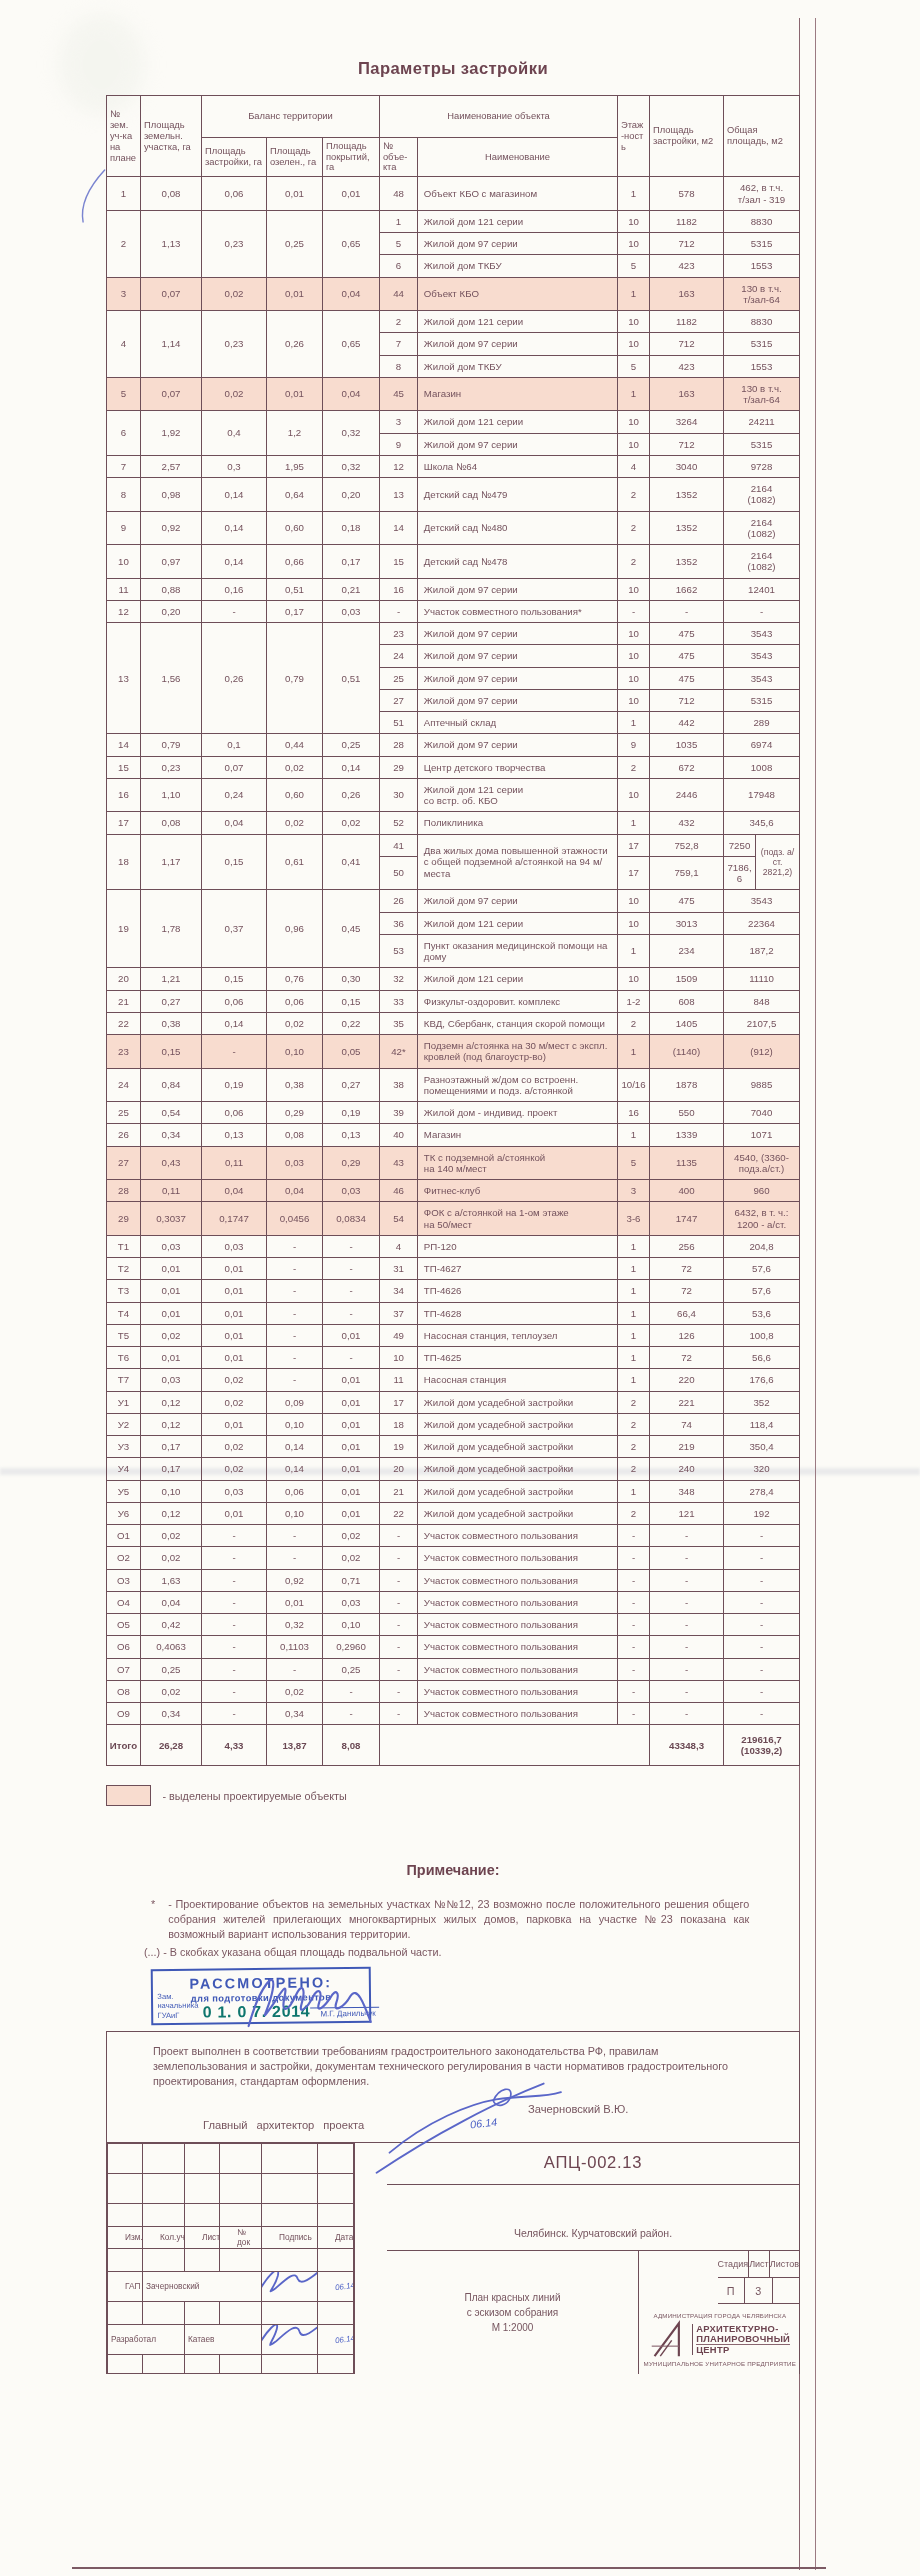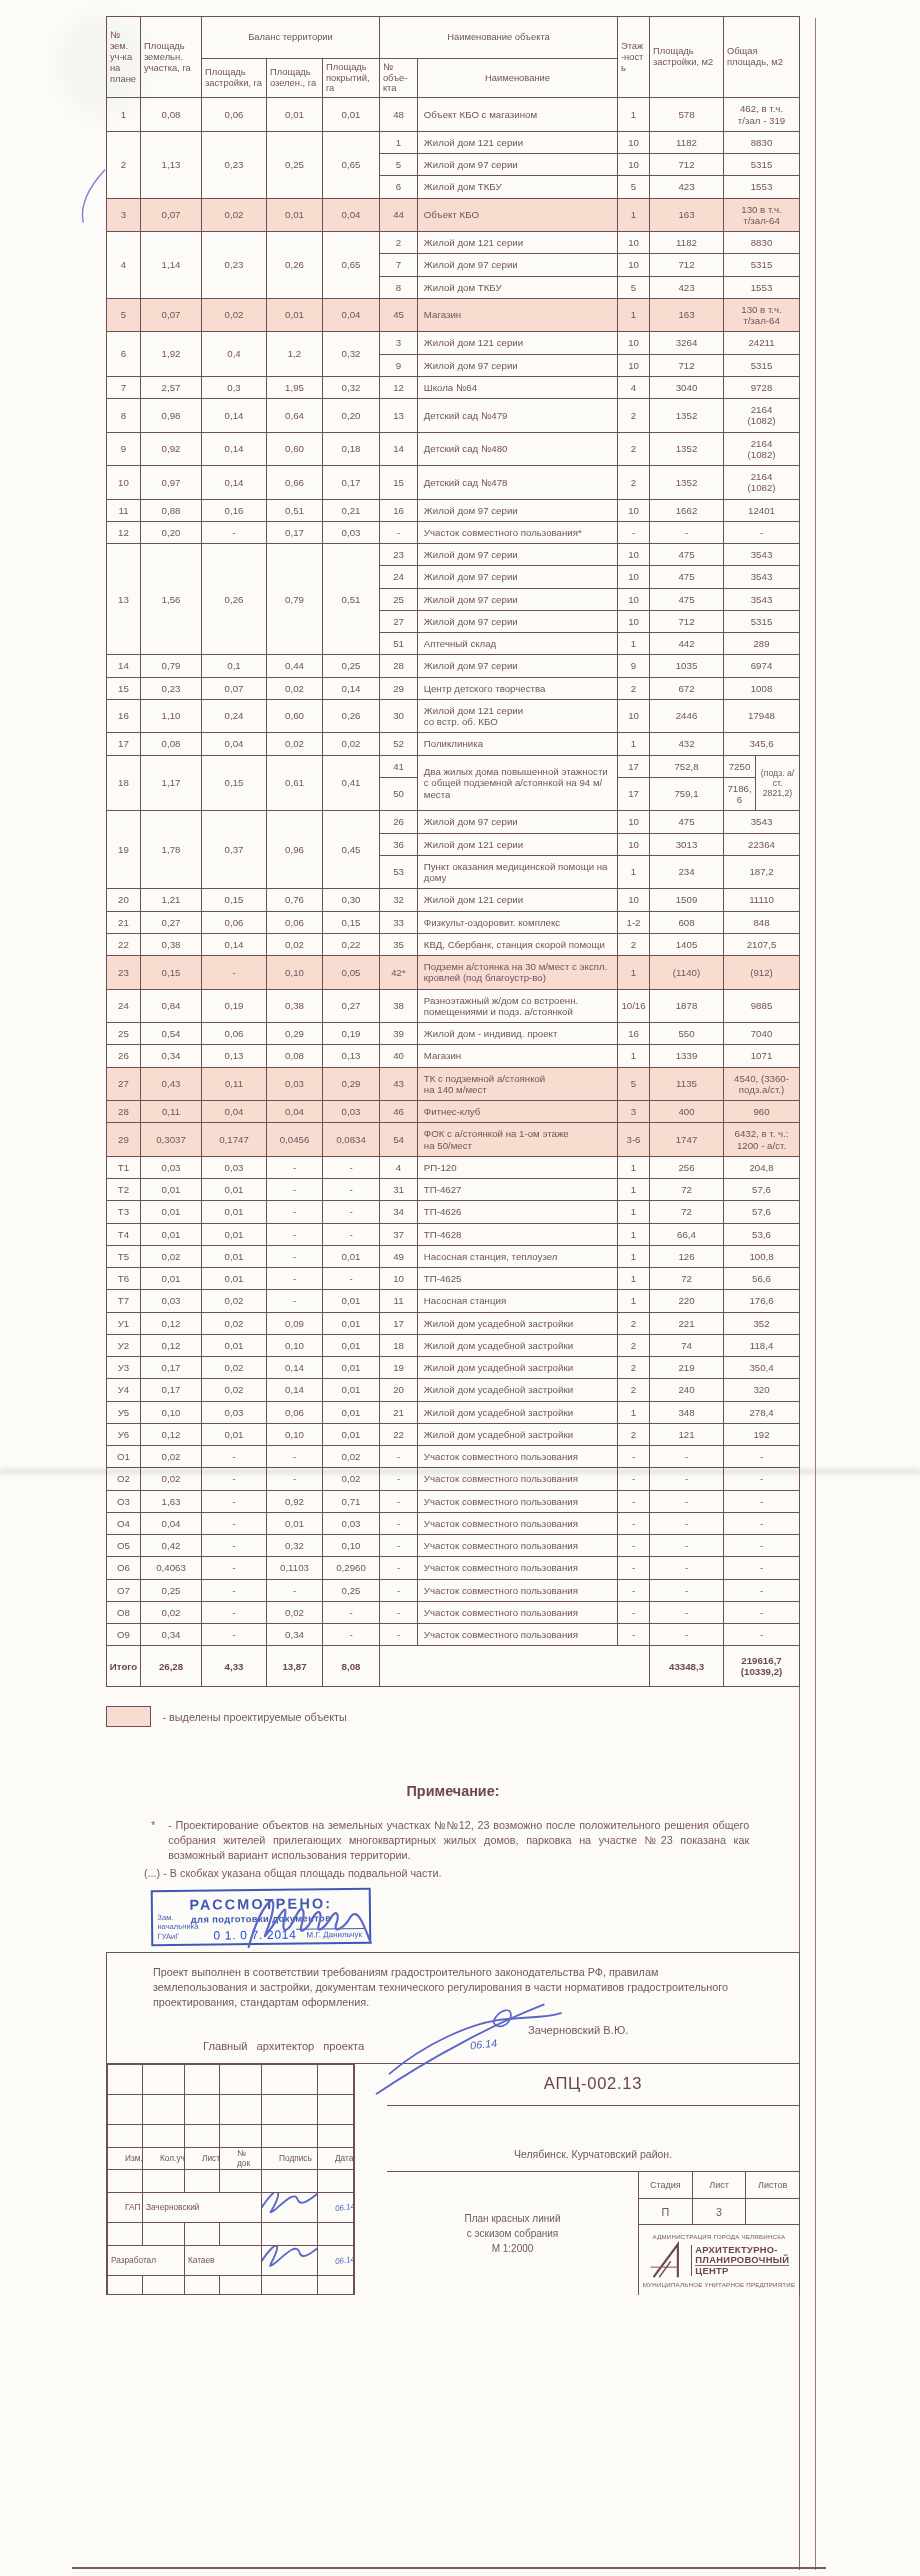--- a/index.html
+++ b/index.html
@@ -59,21 +59,21 @@
   
   .stamp-wrap{position:relative;margin:10px 0 0 45px;width:220px;height:56px;}
   .stamp{
     position:absolute;inset:0;border:2.2px solid #3f58b6;color:#3f58b6;
     transform:rotate(-0.6deg);background:rgba(255,255,255,.0);
   }
   .stamp-l1{margin-top:5px;text-align:center;font-size:14.4px;font-weight:bold;letter-spacing:2.2px;}
   .stamp-l2{text-align:center;font-size:9.4px;font-weight:bold;letter-spacing:0.4px;margin-top:0.7px;}
   .stamp-bottom{position:absolute;left:4.3px;right:4.3px;bottom:2.9px;display:flex;align-items:flex-end;}
   .stamp-left{font-size:7.6px;line-height:1.25;}
-  .stamp-date{font-size:12px;font-weight:normal;color:#1d4ed8;margin:0 0 -1.4px 4.3px;letter-spacing:0.7px;white-space:nowrap;}
+  .stamp-date{font-size:16px;font-weight:bold;color:#0f766e;margin:0 0 -1.4px 4.3px;letter-spacing:0.7px;white-space:nowrap;}
   .stamp-name{margin-left:auto;font-size:8px;border-top:1.4px solid #3f58b6;padding:1.4px 2.9px 0 10px;white-space:nowrap;}
   .stamp-sig{position:absolute;left:85px;top:-13px;pointer-events:none;}
 
   
   .bottom-frame{margin-top:7.2px;border:1.7px solid #6e4e58;border-bottom:none;}
   .statement{position:relative;padding:11.5px 29px 0 46px;}
   .statement-text{font-size:10.8px;line-height:1.42;color:#76555f;width:599px;}
   .arch-row{position:relative;height:45px;margin-top:7.2px;font-size:11.2px;}
   .arch-role{position:absolute;left:50px;top:22px;word-spacing:5.8px;}
   .arch-name{position:absolute;left:375px;top:6px;}
@@ -86,21 +86,21 @@
   .tb-left td{border:1.2px solid #6e4e58;padding:0 17px;text-align:center;overflow:hidden;}
   .tb-right{flex:1;display:flex;flex-direction:column;border-left:1.4px solid #6e4e58;padding-left:32px;}
   .tb-code{height:41px;flex:0 0 41px;border-bottom:1.4px solid #6e4e58;display:flex;align-items:center;justify-content:center;
            font-size:16.6px;color:#6d4450;letter-spacing:0.7px;}
   .tb-loc{height:54px;flex:0 0 54px;border-bottom:1.4px solid #6e4e58;display:flex;align-items:flex-end;justify-content:center;
           font-size:10.5px;padding-bottom:11.5px;}
   .tb-lower{flex:1;display:flex;}
   .tb-lower-left{flex:0 0 251px;display:flex;flex-direction:column;border-right:1.4px solid #6e4e58;}
   .tb-project{flex:0 0 74px;border-bottom:1.4px solid #6e4e58;font-size:9px;line-height:1.38;padding:4.3px 7.2px;text-align:justify;}
   .tb-plan{flex:1;display:flex;flex-direction:column;align-items:center;justify-content:center;font-size:10px;line-height:1.5;text-align:center;}
-  .tb-lower-right{flex:1;display:flex;flex-direction:column;}
+  .tb-lower-right{flex:1;display:flex;flex-direction:column;align-items:flex-end;}
   .tb-stage-grid{display:flex;flex-direction:column;flex:0 0 52px;border-bottom:1.4px solid #6e4e58;}
   .tb-stage-hdr,.tb-stage-val{display:flex;flex:1;}
   .tb-stage-hdr>div,.tb-stage-val>div{flex:1;display:flex;align-items:center;justify-content:center;border-right:1.4px solid #6e4e58;font-size:9px;}
   .tb-stage-hdr>div:last-child,.tb-stage-val>div:last-child{border-right:none;}
   .tb-stage-hdr{border-bottom:1.2px solid #6e4e58;}
   .tb-stage-val>div{font-size:10.8px;}
   .tb-logo{flex:1;display:flex;flex-direction:column;align-items:center;justify-content:center;padding:1.4px 2.9px;}
   .logo-top,.logo-bottom{font-size:6.2px;letter-spacing:0.2px;color:#7a5761;white-space:nowrap;}
   .logo-mid{display:flex;align-items:center;margin:0.7px 0;}
   .logo-text{border-left:1.6px solid #6e4e58;padding-left:3.6px;font-size:9.4px;font-weight:bold;line-height:1.08;color:#6d4450;letter-spacing:0.3px;}
@@ -115,20 +115,21 @@
 <body>
 
 <div class="soft-shade"></div>
 <div class="scan-streak"></div>
 <div class="frame-right"></div>
 <div class="frame-right2"></div>
 <div class="frame-bottom"></div>
 
 <div class="content">
 
+  <div class="doc-title">Параметры застройки</div>
 
   <table class="tbl">
     <colgroup>
       <col style="width:34px">
         <col style="width:61px">
         <col style="width:65px">
         <col style="width:56px">
       <col style="width:57px">
         <col style="width:38px">
         <col style="width:200px">

